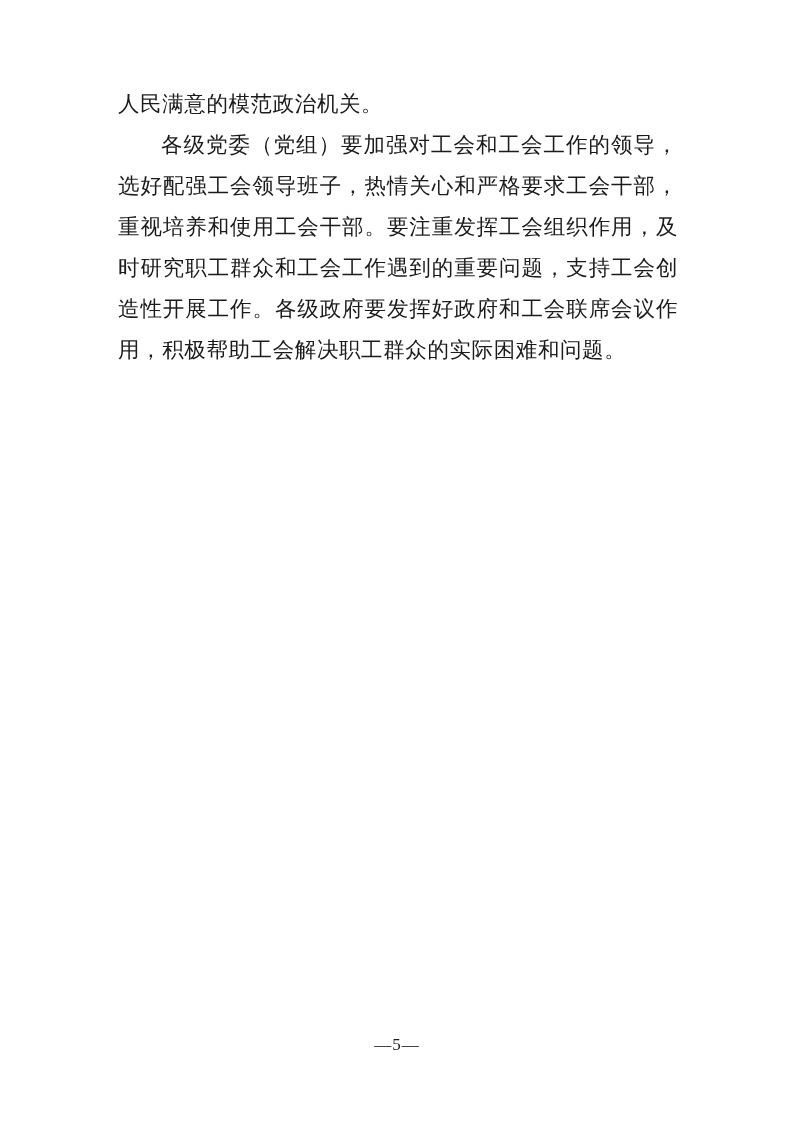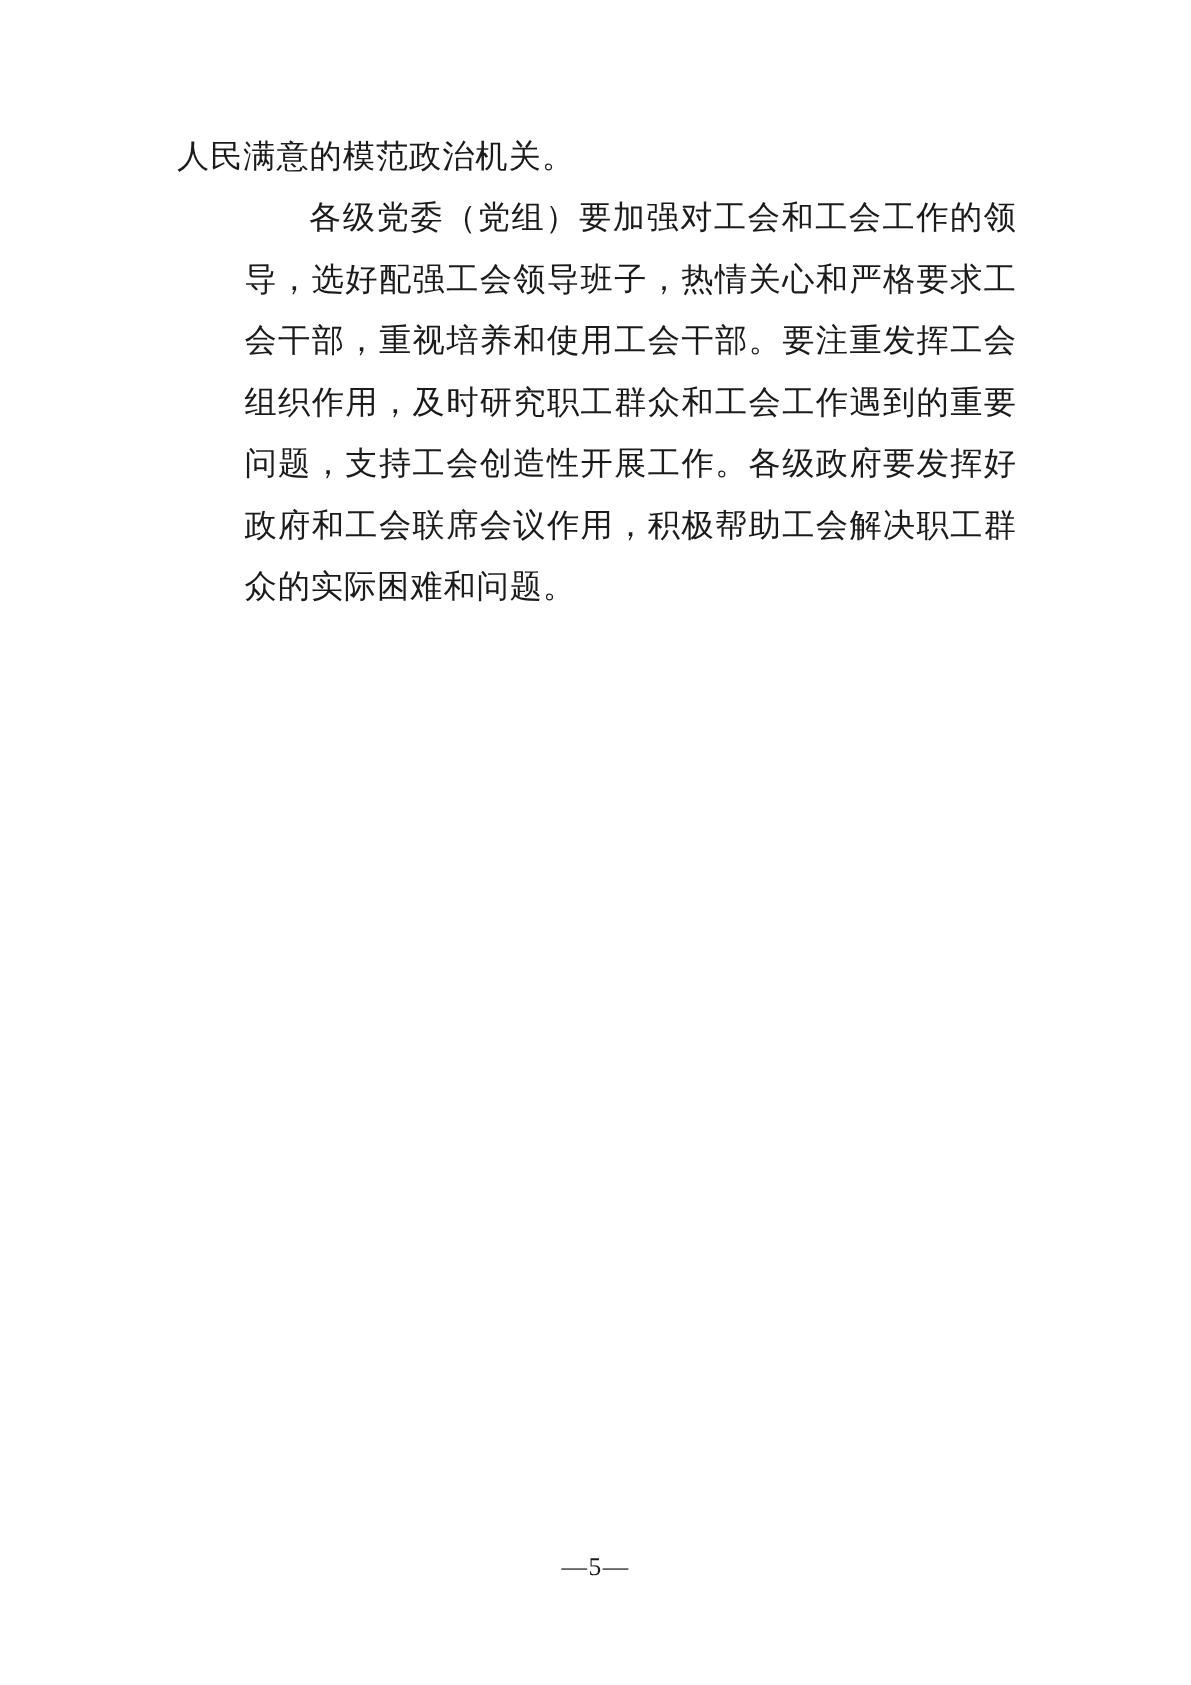--- a/index.html
+++ b/index.html
@@ -33,21 +33,20 @@
     font-size: 21.5px;
     line-height: 41px;
     letter-spacing: 0.6px;
     text-align: justify;
     text-justify: inter-ideograph;
     margin: 0;
     color: #1b1b1b;
   }
   .para.indent {
     text-indent: 2em;
-    margin-left: 45px;
   }
   .gap-block {
     height: 41px;
   }
   .footer {
     position: absolute;
     left: 0;
     right: 0;
     top: 1035px;
     text-align: center;

